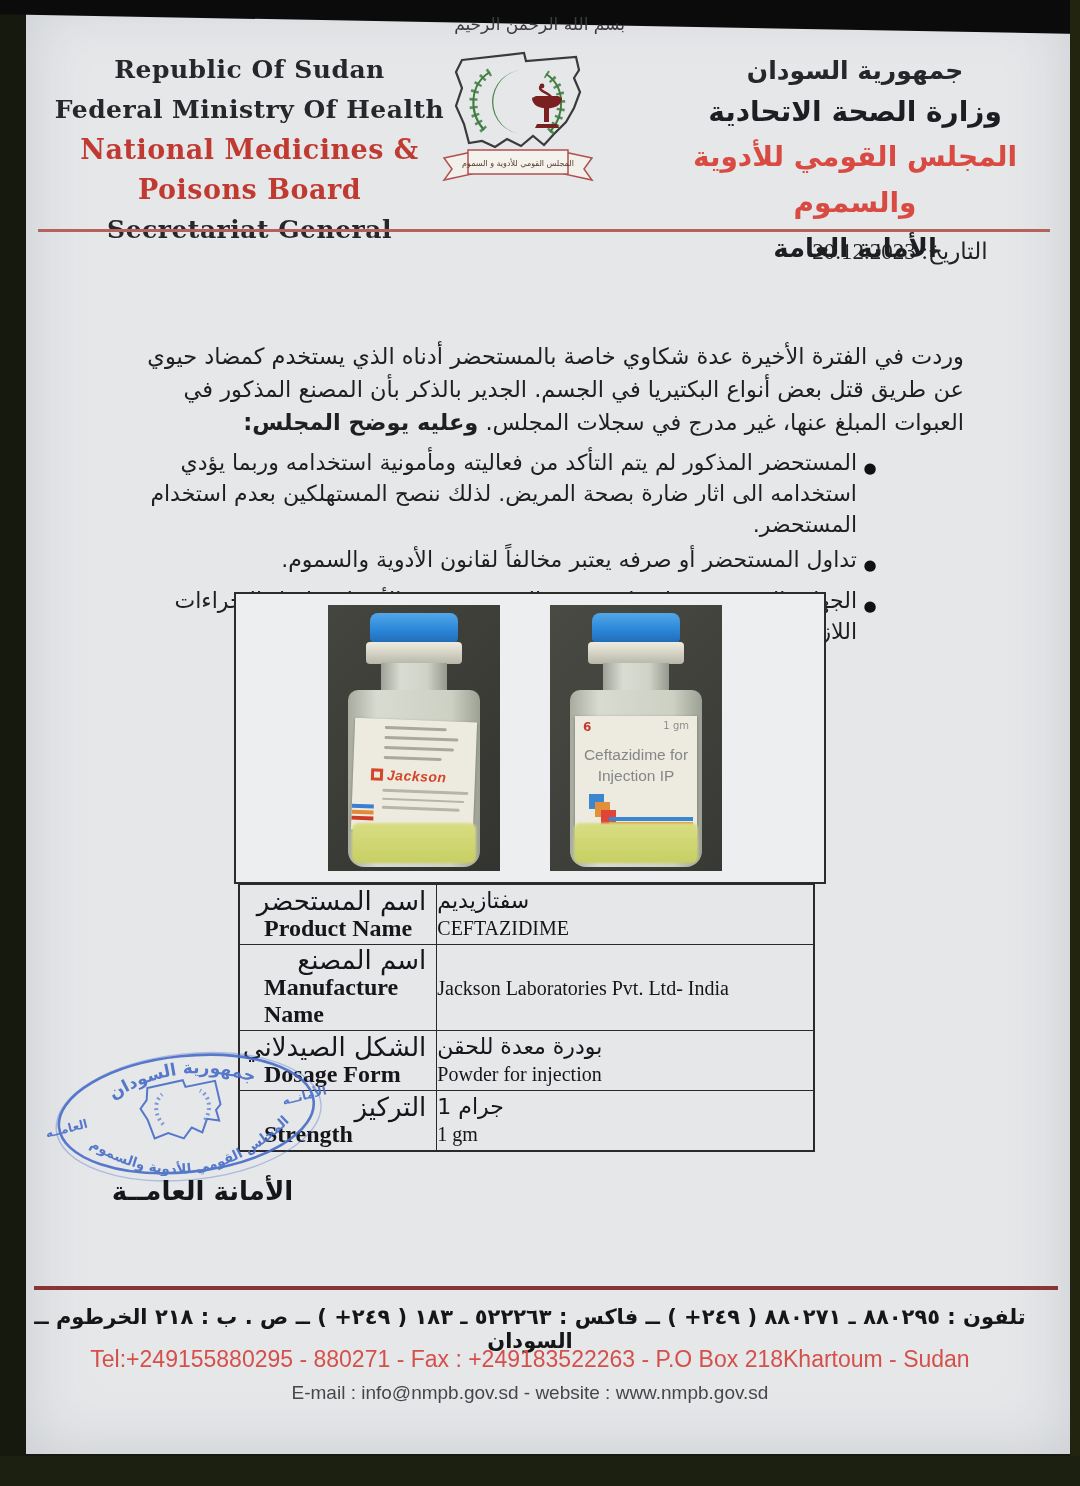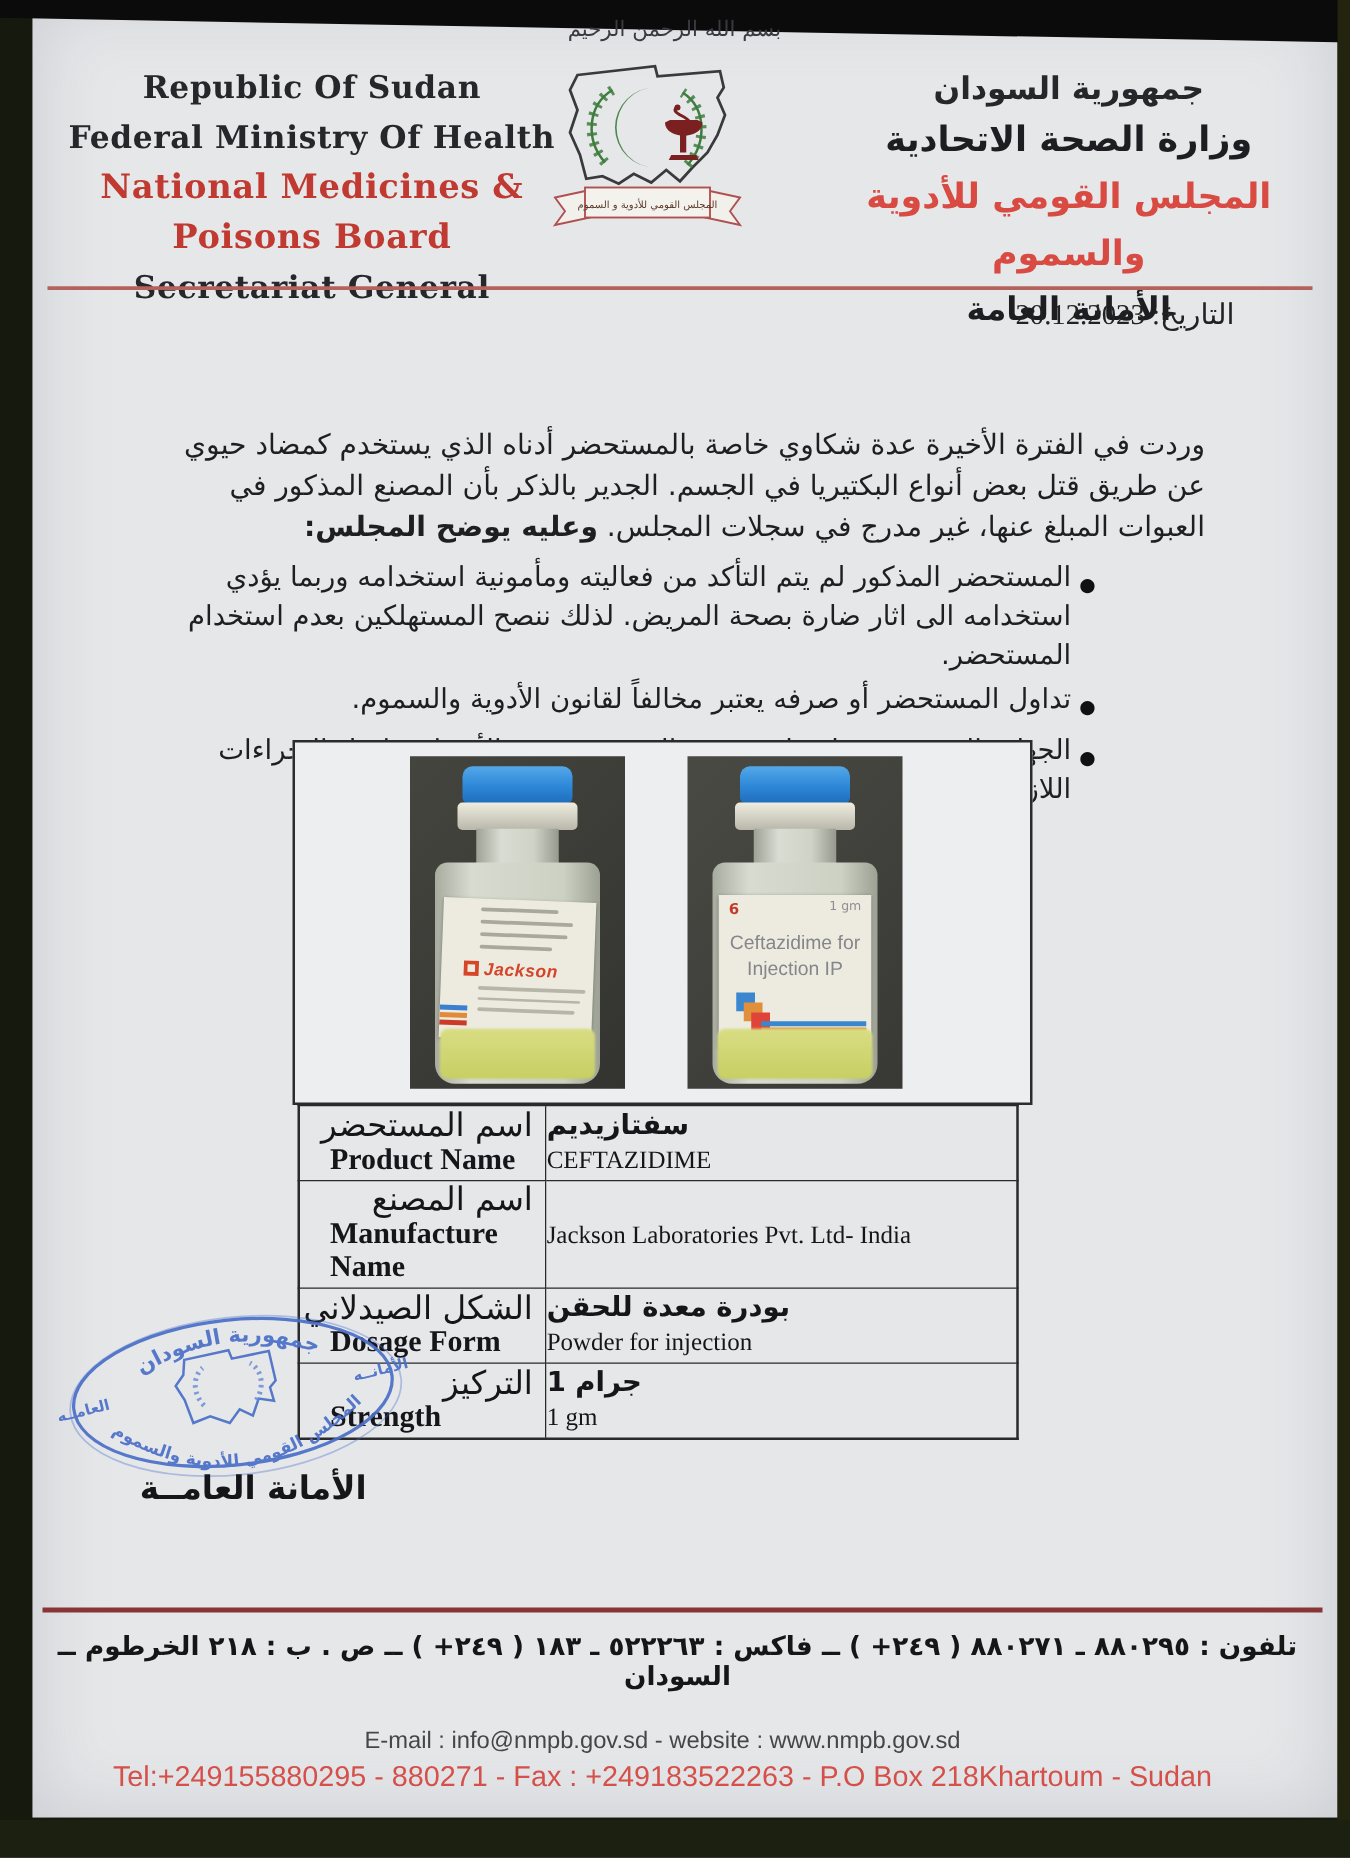--- a/index.html
+++ b/index.html
@@ -82,33 +82,33 @@
   .stripe-bars div{height:3.5px;margin-bottom:1.5px;}
 
   
   .ptable{left:238px;top:883px;width:577px;border:2px solid #2a2a2a;border-collapse:collapse;}
   .ptable td{border:1.6px solid #2a2a2a;vertical-align:middle;padding:2px 0;}
   .ptable .c1{width:197px;}
   .ptable .c2{width:380px;}
   .lab-ar{direction:rtl;text-align:right;padding-right:10px;font-size:26px;color:#15151a;line-height:27px;}
   .lab-en{font-family:"Liberation Serif",serif;font-weight:bold;font-size:24px;color:#15151a;
           padding-left:24px;line-height:27px;}
-  .val-ar{direction:rtl;text-align:right;font-size:22px;color:#15151a;line-height:27px;padding-left:0;font-weight:bold;}
+  .val-ar{direction:rtl;text-align:right;font-size:22px;color:#15151a;line-height:27px;padding-left:0;}
   .val-cell{padding-left:12px;}
   .val-cell .val-ar{text-align:left;direction:ltr;}
   .val-en{font-family:"Liberation Serif",serif;font-size:20px;color:#15151a;line-height:28px;}
 
   
   .stamp{left:38px;top:1018px;width:296px;height:186px;transform:rotate(-6deg);opacity:.92;}
   .sig{left:95px;top:1176px;width:215px;text-align:center;font-size:26px;font-weight:bold;color:#16161a;}
 
   
   .foot-rule{left:34px;top:1286px;width:1024px;height:4px;background:#8a3535;}
-  .foot-ar{left:12px;top:1305px;width:1060px;text-align:center;font-size:21px;font-weight:bold;color:#161616;}
-  .foot-en{left:0;top:1408px;width:1060px;text-align:center;font-size:23px;color:#d5504a;
+  .foot-ar{left:0;top:1305px;width:1060px;text-align:center;font-size:21px;font-weight:bold;color:#161616;}
+  .foot-en{left:0;top:1346px;width:1060px;text-align:center;font-size:23px;color:#d5504a;
            font-family:"Liberation Sans",sans-serif;}
   .foot-mail{left:0;top:1382px;width:1060px;text-align:center;font-size:19px;color:#35353a;
            font-family:"Liberation Sans",sans-serif;opacity:.9;}
 </style>
 </head>
 <body>
 
 <div id="stage">
   <div class="paper"></div>
   <div class="topbar"></div>

